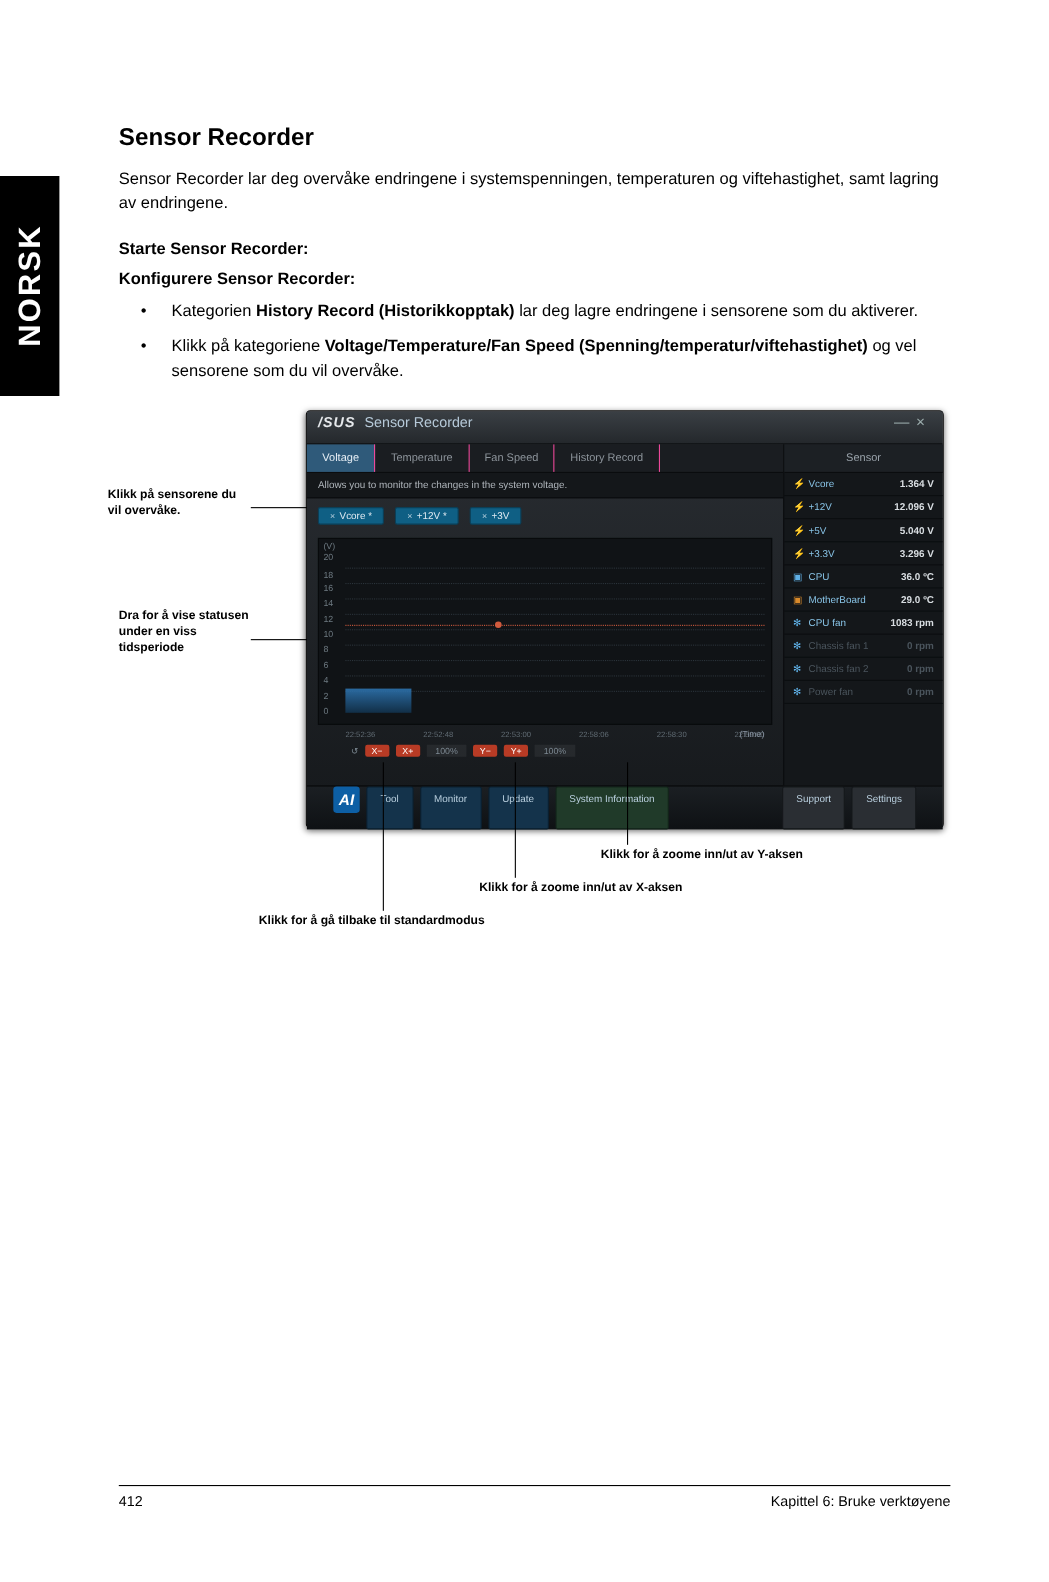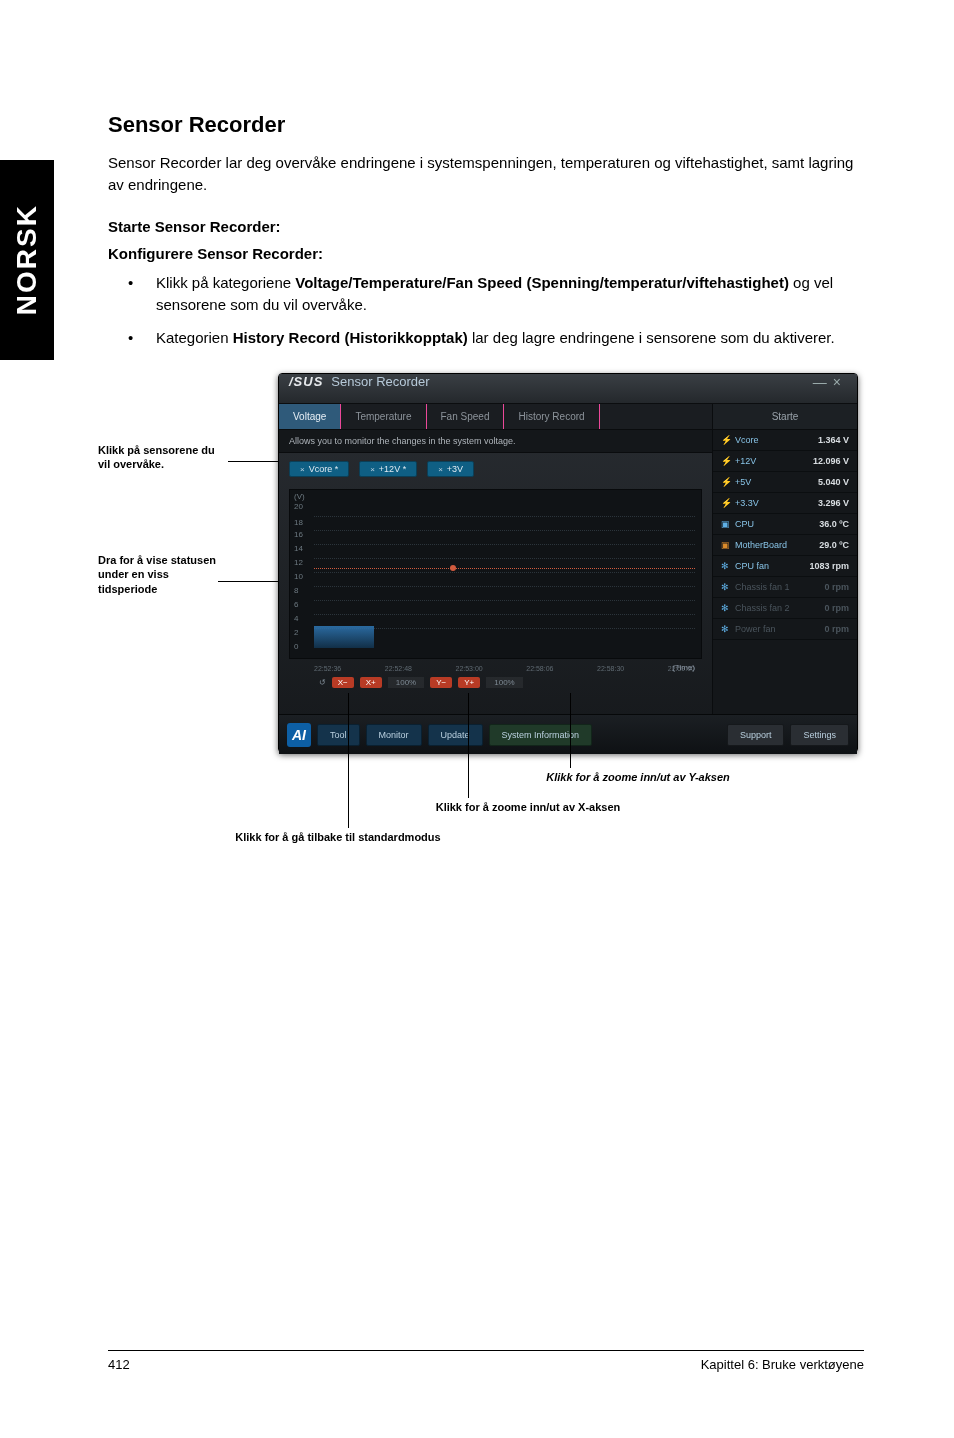--- a/index.html
+++ b/index.html
@@ -115,22 +115,22 @@
     background: linear-gradient(#2a2e33, #15181b);
     border: 1px solid #000;
     border-radius: 4px;
     box-shadow: 0 2px 6px rgba(0,0,0,.6);
     color: #cfd3d7;
     font-size: 10px;
   }
   .app-title {
     height: 30px;
     display: flex;
-    align-items: flex-start;
-    padding: 0 10px;
+    align-items: flex-end;
+    padding: 12px 10px;
     background: linear-gradient(#3a3f44, #24282c);
     border-bottom: 1px solid #0b0d0f;
   }
   .app-title .logo {
     font-weight: bold;
     font-style: italic;
     letter-spacing: 1px;
     color: #e6e9ec;
     font-size: 13px;
     margin-right: 8px;
@@ -295,22 +295,21 @@
   .ic-bolt { color:#e6c04a; }
   .ic-cpu { color:#5fb0e6; }
   .ic-mb { color:#d98a2b; }
   .ic-fan { color:#5fb0e6; }
 
   .bottom-bar {
     height: 40px;
     background: linear-gradient(#1b1f23, #0e1114);
     border-top: 1px solid #060809;
     display: flex;
-    align-items: center;
-    padding: 0 8px;
+    padding: 0 24px;
     gap: 6px;
   }
   .bb-logo {
     width: 24px; height: 24px;
     border-radius: 3px;
     background: #0d5fa5;
     color: #fff;
     font-style: italic;
     font-weight: bold;
     display:flex; align-items:center; justify-content:center;
@@ -356,34 +355,34 @@
 
 <div class="content">
   <h2>Sensor Recorder</h2>
   <p class="para">Sensor Recorder lar deg overvåke endringene i systemspenningen, temperaturen og viftehastighet, samt lagring av endringene.</p>
 
   <p class="sub-heading">Starte Sensor Recorder:</p>
 
   <p class="sub-heading">Konfigurere Sensor Recorder:</p>
   <ul class="bullets">
     <li>
-      <span>Klikk på kategoriene </span><span class="bold">Voltage/Temperature/Fan Speed (Spenning/temperatur/viftehastighet)</span><span> og vel sensorene som du vil overvåke.</span>
+      <span>Kategorien </span><span class="bold">History Record (Historikkopptak)</span><span> lar deg lagre endringene i sensorene som du aktiverer.</span>
     </li>
     <li>
-      <span>Kategorien </span><span class="bold">History Record (Historikkopptak)</span><span> lar deg lagre endringene i sensorene som du aktiverer.</span>
+      <span>Klikk på kategoriene </span><span class="bold">Voltage/Temperature/Fan Speed (Spenning/temperatur/viftehastighet)</span><span> og vel sensorene som du vil overvåke.</span>
     </li>
   </ul>
 
   <div class="shot-wrap">
 
     <div class="callout" style="left:0; top:70px; width:130px;">
       <span>Klikk på sensorene du vil overvåke.</span>
       <span class="line-h" style="left:130px; top:18px; width:62px;"></span>
     </div>
-    <div class="callout" style="left:0; top:180px; width:120px;">
+    <div class="callout" style="left:10px; top:180px; width:120px;">
       <span>Dra for å vise statusen under en viss tidsperiode</span>
       <span class="line-h" style="left:120px; top:28px; width:64px;"></span>
     </div>
 
     <div class="app">
       <div class="app-title">
         <span class="logo">/SUS</span>
         <span class="title-text">Sensor Recorder</span>
         <span class="win-btns">
           <span>—</span><span>×</span>
@@ -455,21 +454,21 @@
             <span class="zoom-btn">X−</span>
             <span class="zoom-btn">X+</span>
             <span class="zoom-pct">100%</span>
             <span class="zoom-btn">Y−</span>
             <span class="zoom-btn">Y+</span>
             <span class="zoom-pct">100%</span>
           </div>
         </div>
 
         <div class="right-pane">
-          <div class="right-head">Starte</div>
+          <div class="right-head">Sensor</div>
           <div id="sensor-list">
               <div class="sensor-row">
                 <span class="sname"><span class="sicon ic-bolt">⚡</span>Vcore</span>
                 <span class="sval">1.364 V</span>
               </div>
               <div class="sensor-row">
                 <span class="sname"><span class="sicon ic-bolt">⚡</span>+12V</span>
                 <span class="sval">12.096 V</span>
               </div>
               <div class="sensor-row">
@@ -514,21 +513,21 @@
         <div class="bb-btn">Monitor</div>
         <div class="bb-btn">Update</div>
         <div class="bb-btn alt">System Information</div>
         <div class="bb-spacer"></div>
         <div class="bb-btn gray">Support</div>
         <div class="bb-btn gray">Settings</div>
       </div>
     </div>
 
     <span class="cb-line" style="left:472px; top:320px; height:75px;"></span>
-    <div class="callout-below" style="left:400px; top:398px; width:280px;font-style:italic;">
+    <div class="callout-below" style="left:400px; top:398px; width:280px;">
       <span>Klikk for å zoome inn/ut av Y-aksen</span>
     </div>
 
     <span class="cb-line" style="left:370px; top:320px; height:105px;"></span>
     <div class="callout-below" style="left:300px; top:428px; width:260px;">
       <span>Klikk for å zoome inn/ut av X-aksen</span>
     </div>
 
     <span class="cb-line" style="left:250px; top:320px; height:135px;"></span>
     <div class="callout-below" style="left:90px; top:458px; width:300px;">

